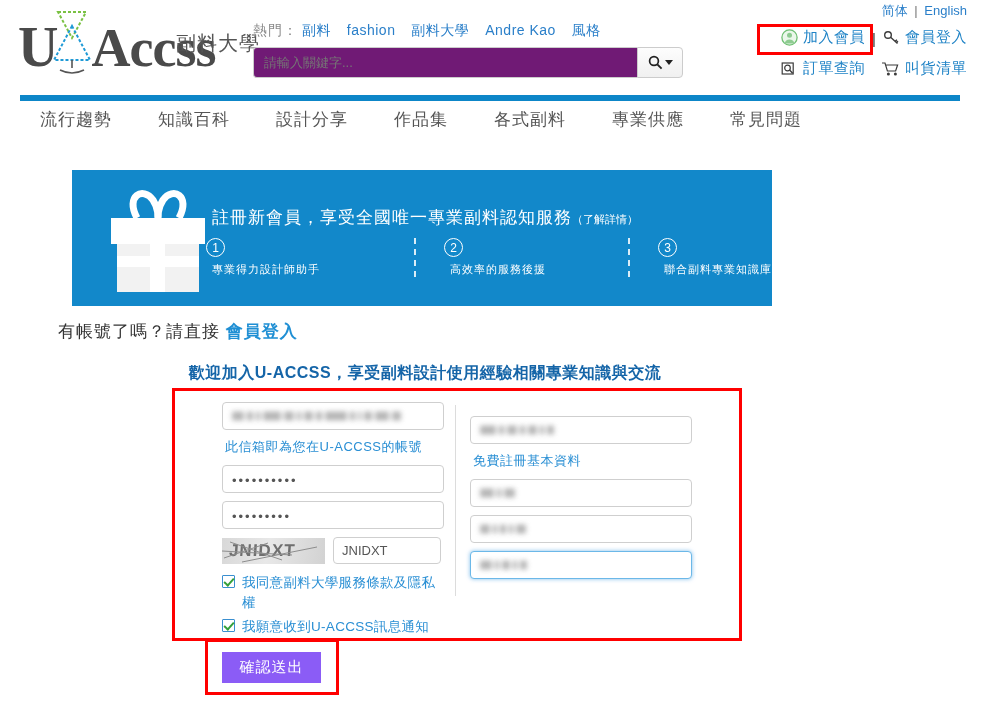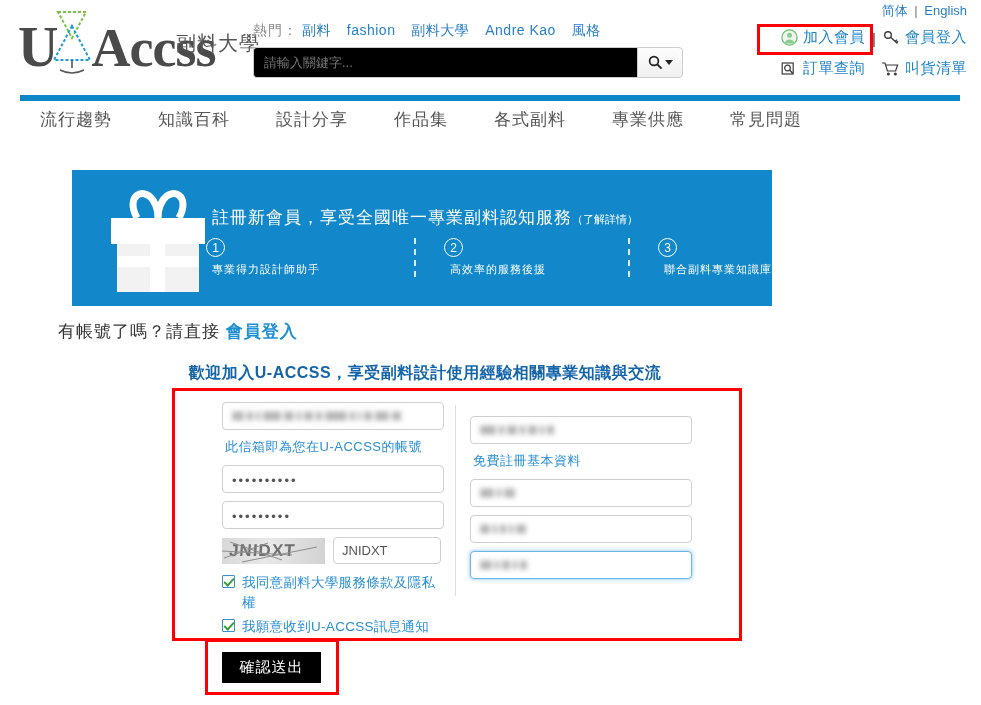--- a/index.html
+++ b/index.html
@@ -46,21 +46,21 @@
   .hot-link { color: #2a7fc9; text-decoration: none; margin-right: 12px; letter-spacing: .5px; }
 
   .search-box {
     position: absolute; left: 253px; top: 47px;
     width: 430px; height: 31px; display: flex;
   }
   .search-input {
     flex: 1; border: 1px solid #ccc; border-right: none;
     border-radius: 4px 0 0 4px; padding: 0 10px;
     font-size: 13px; color: #999; outline: none;
-    font-family: "Liberation Sans", sans-serif; background: #000000;
+    font-family: "Liberation Sans", sans-serif; background: #701a75;
   }
   .search-btn {
     width: 46px; border: 1px solid #ccc; border-radius: 0 4px 4px 0;
     background: linear-gradient(#fdfdfd, #f0f0f0); cursor: pointer;
     display: flex; align-items: center; justify-content: center; gap: 2px;
   }
   .caret-dn {
     width: 0; height: 0; border-left: 4px solid transparent;
     border-right: 4px solid transparent; border-top: 5px solid #222;
   }
@@ -216,21 +216,21 @@
   }
 
   
   .submit-red {
     position: absolute; left: 205px; top: 639px;
     width: 134px; height: 56px; border: 3px solid #ff0000; z-index: 5;
     pointer-events: none;
   }
   .submit-btn {
     position: absolute; left: 222px; top: 652px;
-    width: 99px; height: 31px; background: #000000; border: none;
+    width: 99px; height: 31px; background: #8b5cf6; border: none;
     color: #ffffff; font-size: 15px; letter-spacing: 1px; cursor: pointer;
     font-family: "Liberation Sans", sans-serif;
   }
 </style>
 </head>
 <body>
 
 <div class="header">
 
   <div class="logo-wrap">

